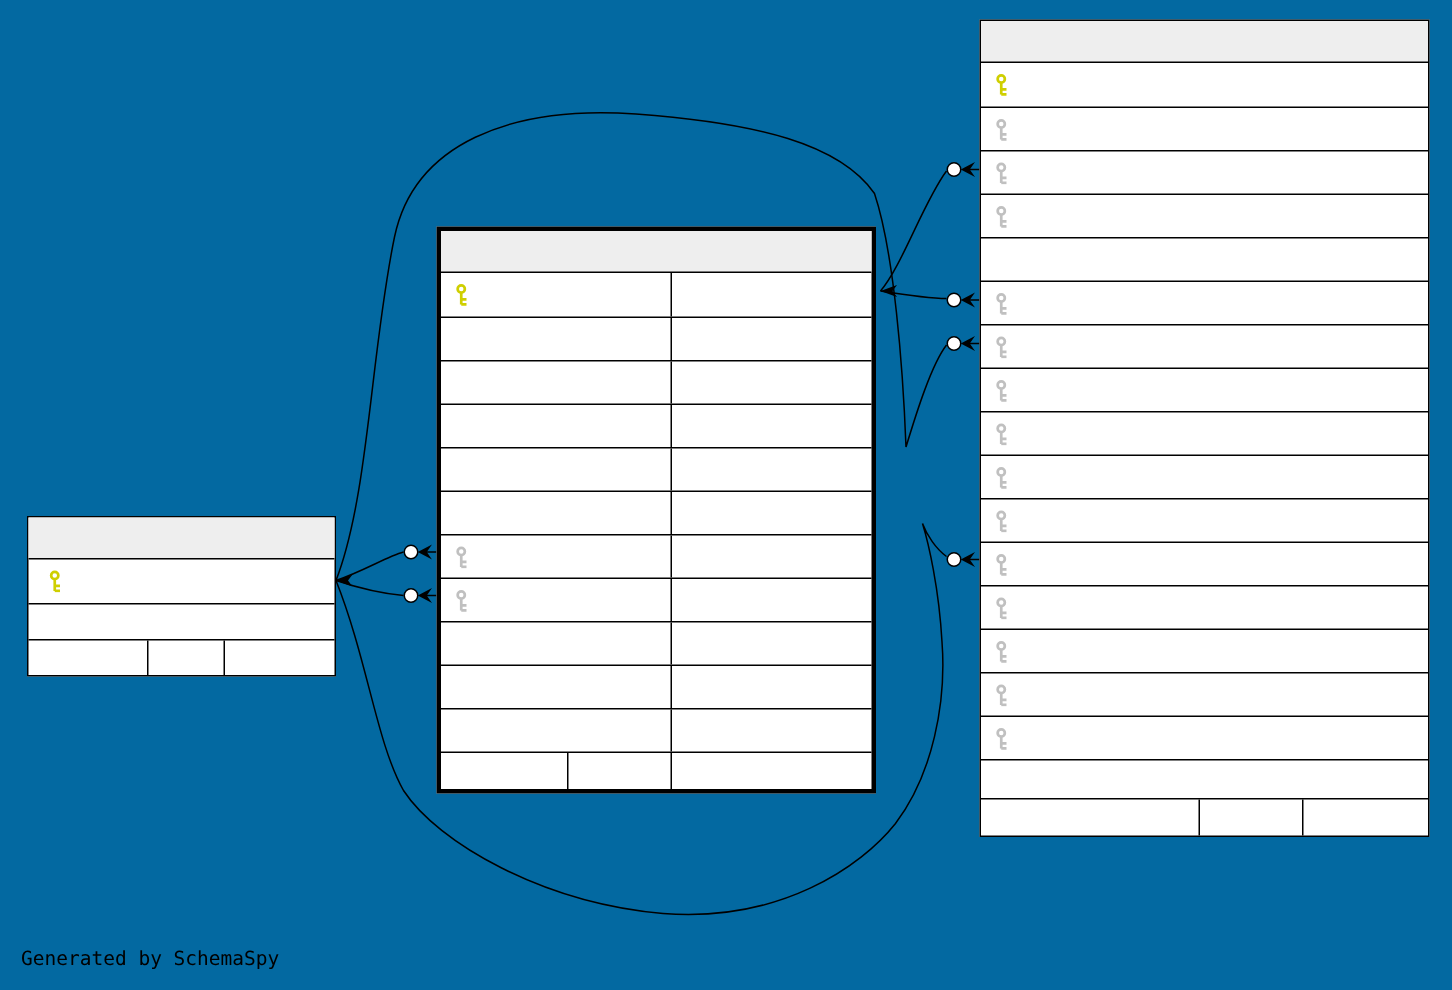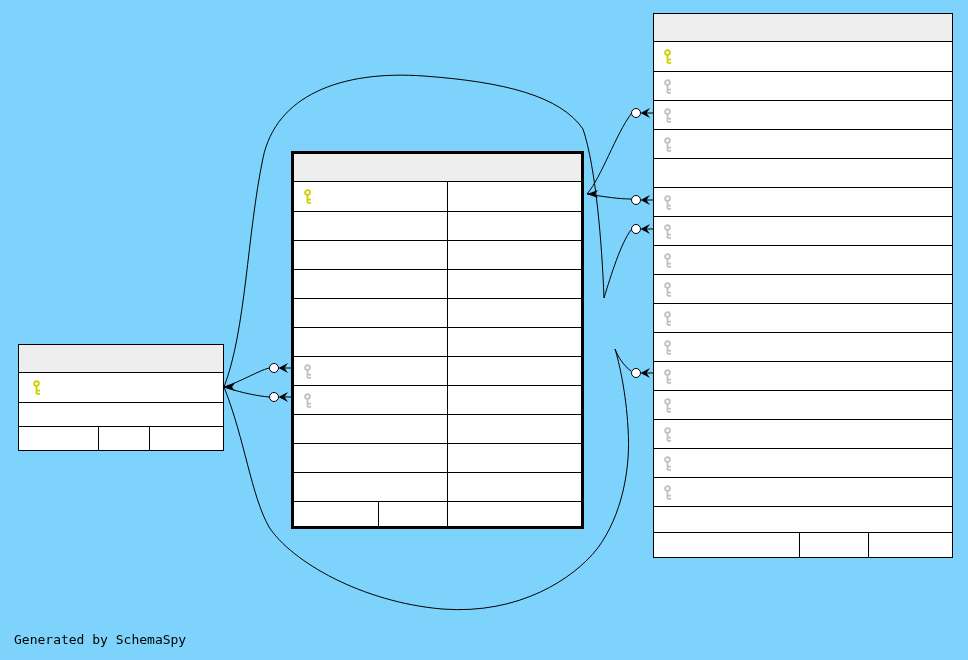--- a/index.html
+++ b/index.html
@@ -1,16 +1,16 @@
 <!DOCTYPE html>
 <html><head>
 <meta charset="utf-8">
 <style>
   html,body{margin:0;padding:0;background:#fff;}
-  .canvas{position:relative;width:968px;height:660px;overflow:hidden;background:#7dd3fc;
+  .canvas{position:relative;width:968px;height:660px;overflow:hidden;background:#0369a1;
           font-family:"DejaVu Sans Mono","Liberation Mono",monospace;font-size:13px;color:#000;}
   #edge-svg{position:absolute;left:0;top:0;width:968px;height:660px;pointer-events:none;}
   .tbl{position:absolute;background:#fff;border:1px solid #000;box-sizing:border-box;}
   .tbl.thick{border:3px solid #000;}
   .hdr{display:flex;justify-content:space-between;align-items:center;background:#eeeeee;
        border-bottom:1px solid #000;padding:0 7px;box-sizing:border-box;white-space:nowrap;}
   .row{position:relative;display:flex;align-items:center;box-sizing:border-box;white-space:nowrap;}
   .row + .row, .ell, .ftr{border-top:1px solid #000;}
   .keycell{flex:0 0 auto;display:flex;justify-content:center;align-items:center;}
   .typ{position:absolute;top:0;bottom:0;border-left:1px solid #000;padding-left:5px;

